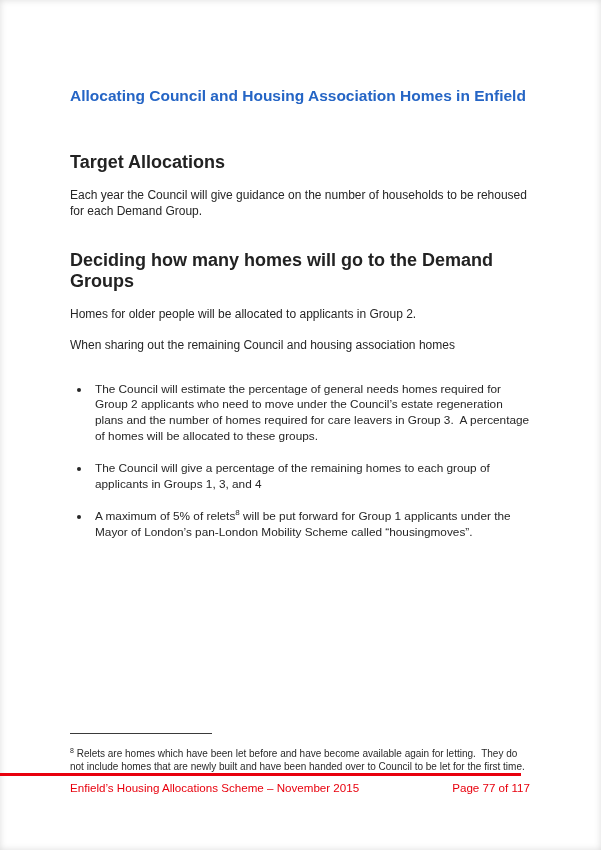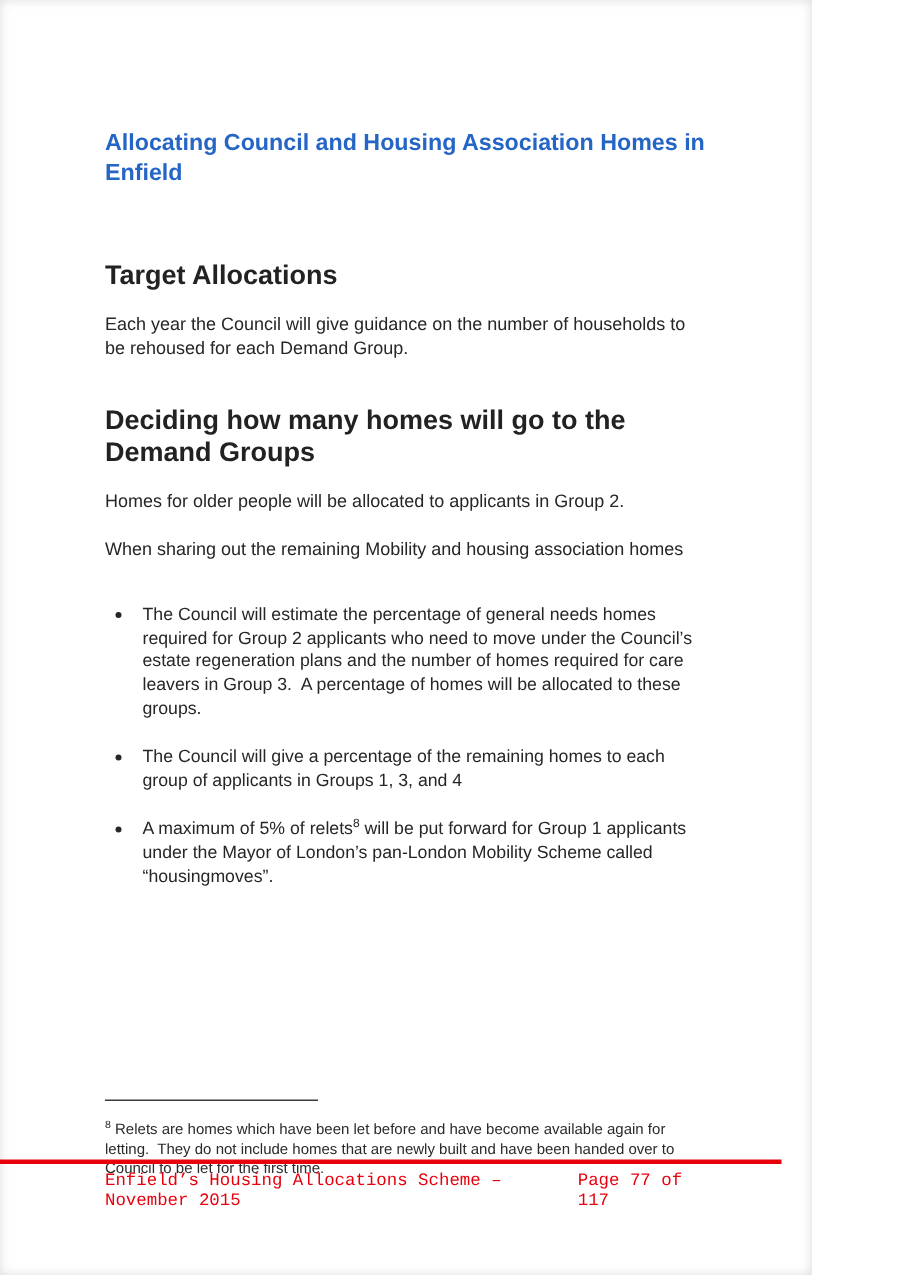--- a/index.html
+++ b/index.html
@@ -9,21 +9,21 @@
   }
   body {
     width: 601px;
     height: 850px;
     overflow: hidden;
     font-family: "Liberation Sans", sans-serif;
     color: #262626;
   }
   .page {
     position: relative;
-    width: 541px;
+    width: 601px;
     height: 850px;
     box-sizing: border-box;
     background: #ffffff;
     box-shadow: inset 0 0 7px rgba(0,0,0,0.14);
     padding: 86px 71px 0 70px;
   }
   .doc-title {
     margin: 0 0 46px 0;
     font-size: 15.5px;
     line-height: 1.32;
@@ -97,41 +97,40 @@
   .footer {
     position: absolute;
     left: 70px;
     right: 71px;
     top: 781px;
     display: flex;
     justify-content: space-between;
     align-items: flex-end;
     color: #e8000d;
     font-size: 11.6px;
-    font-family: Liberation Mono, monospace;
   }
 </style>
 </head>
 <body>
 
 <div class="page">
 
   <h1 class="doc-title">Allocating Council and Housing Association Homes in Enfield</h1>
 
   <h2 class="heading">Target Allocations</h2>
 
   <p class="para">Each year the Council will give guidance on the number of households to be rehoused for each Demand Group.</p>
 
   <h2 class="heading spaced-top">Deciding how many homes will go to the Demand Groups</h2>
 
 
   <p class="para">Homes for older people will be allocated to applicants in Group 2.</p>
 
 
-  <p class="para">When sharing out the remaining Mobility and housing association homes</p>
+  <p class="para">When sharing out the remaining Council and housing association homes</p>
 
   <ul class="bullet-list">
     <li>
       <span>The Council will estimate the percentage of general needs homes required for Group 2 applicants who need to move under the Council’s estate regeneration plans and the number of homes required for care leavers in Group 3.  A percentage of homes will be allocated to these groups.</span>
     </li>
     <li>
       <span>The Council will give a percentage of the remaining homes to each group of applicants in Groups 1, 3, and 4</span>
     </li>
     <li>
       <span>A maximum of 5% of relets</span><sup class="note-ref">8</sup><span> will be put forward for Group 1 applicants under the Mayor of London’s pan-London Mobility Scheme called “housingmoves”.</span>

